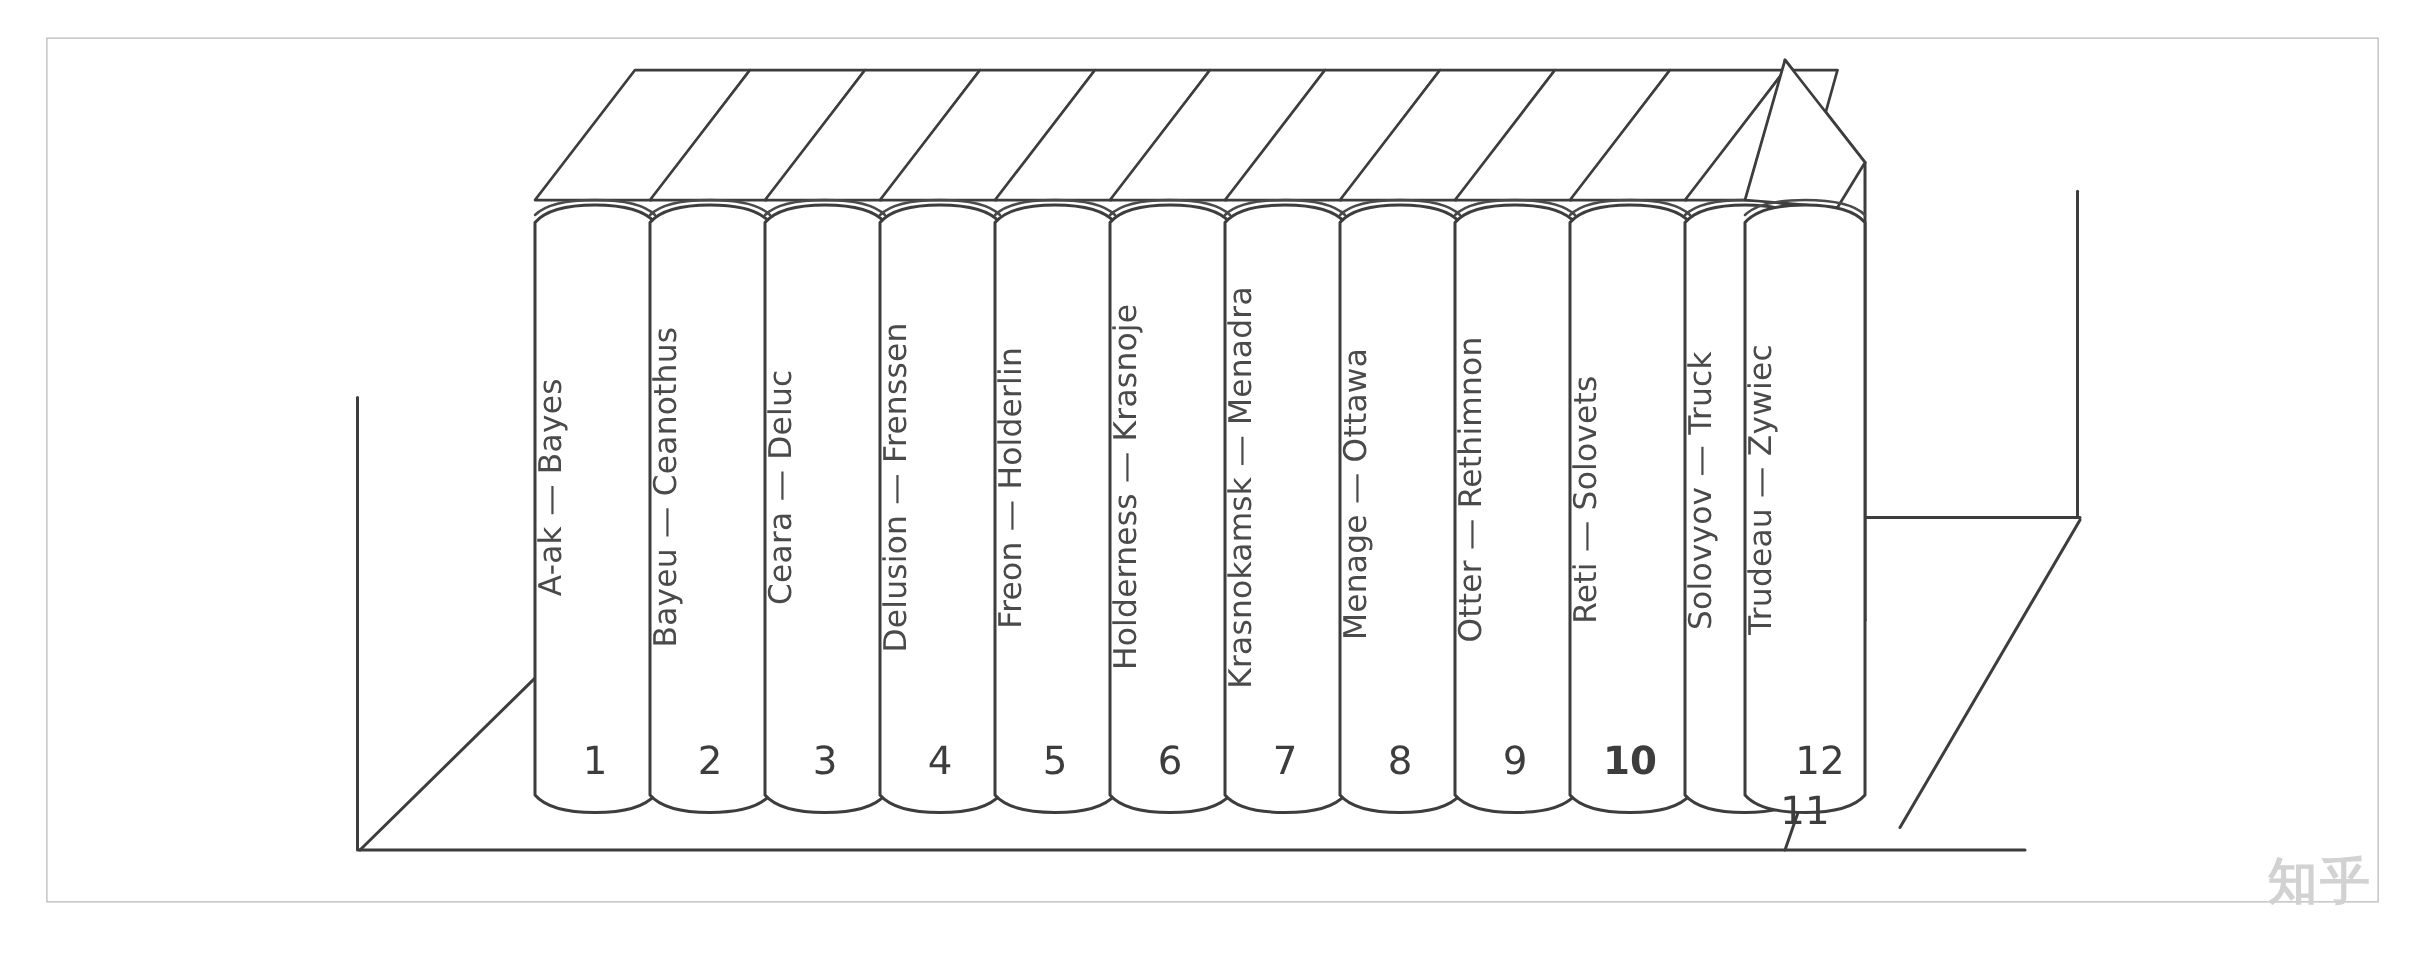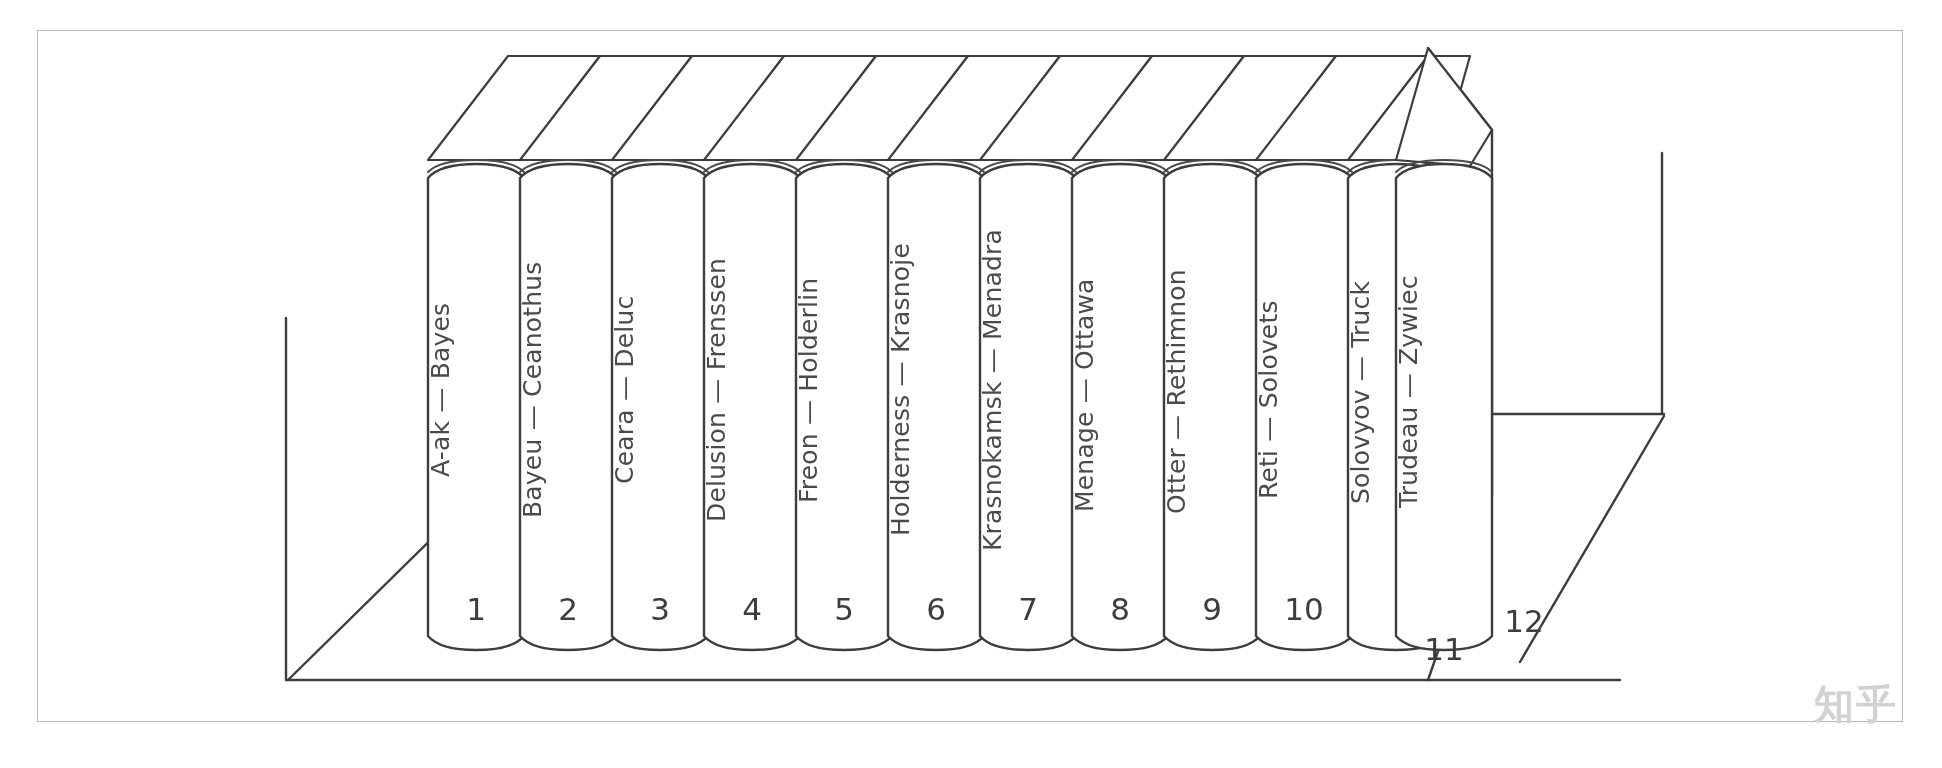--- a/index.html
+++ b/index.html
@@ -230,28 +230,28 @@
     <div class="book-hit" style="left:1072px; top:164px; width:96px; height:486px;"></div>
     <div class="spine-label" style="left:1072px; top:230px; width:96px; height:330px;">Menage — Ottawa</div>
     <div class="spine-number" style="left:1072px; top:594px; width:96px;">8</div>
 
     <div class="book-hit" style="left:1164px; top:164px; width:96px; height:486px;"></div>
     <div class="spine-label" style="left:1164px; top:204px; width:96px; height:376px;">Otter — Rethimnon</div>
     <div class="spine-number" style="left:1164px; top:594px; width:96px;">9</div>
 
     <div class="book-hit" style="left:1256px; top:164px; width:96px; height:486px;"></div>
     <div class="spine-label" style="left:1256px; top:240px; width:96px; height:320px;">Reti — Solovets</div>
-    <div class="spine-number" style="left:1256px; top:594px; width:96px;">10</div>
+    <div class="spine-number" style="left:1256px; top:594px; width:96px;font-weight:bold;">10</div>
 
     <div class="book-hit" style="left:1348px; top:164px; width:96px; height:486px;"></div>
     <div class="spine-label" style="left:1348px; top:214px; width:96px; height:356px;">Solovyov — Truck</div>
     <div class="spine-number" style="left:1396px; top:594px; width:96px;margin-top:40px;">11</div>
 
     <div class="book-hit" style="left:1396px; top:164px; width:96px; height:486px;"></div>
     <div class="spine-label" style="left:1396px; top:214px; width:96px; height:356px;">Trudeau — Zywiec</div>
-    <div class="spine-number" style="left:1464px; top:594px; width:120px;margin-top:12px;">12</div>
+    <div class="spine-number" style="left:1396px; top:594px; width:120px;">12</div>
   </div>
 
   <div id="watermark">
     <span class="wm-logo">知乎</span>
   </div>
 
 </div>
 
 </body></html>

